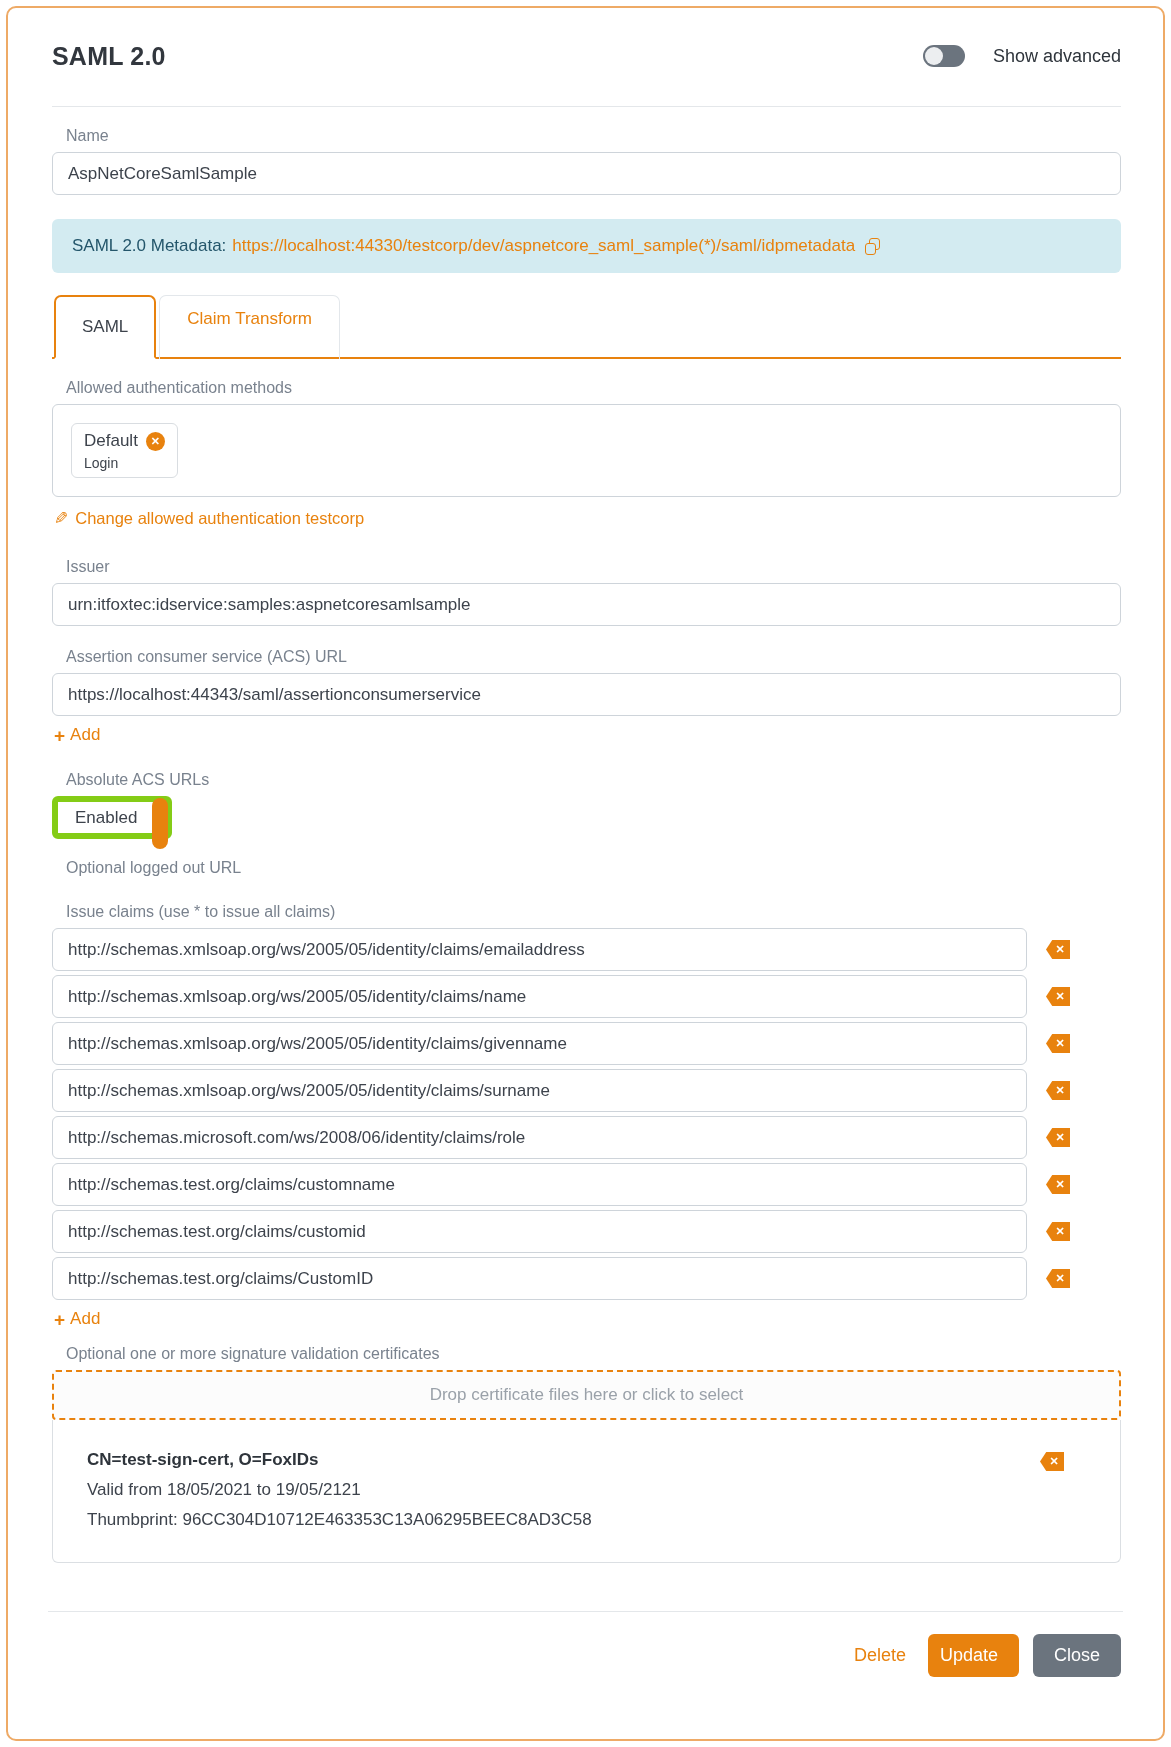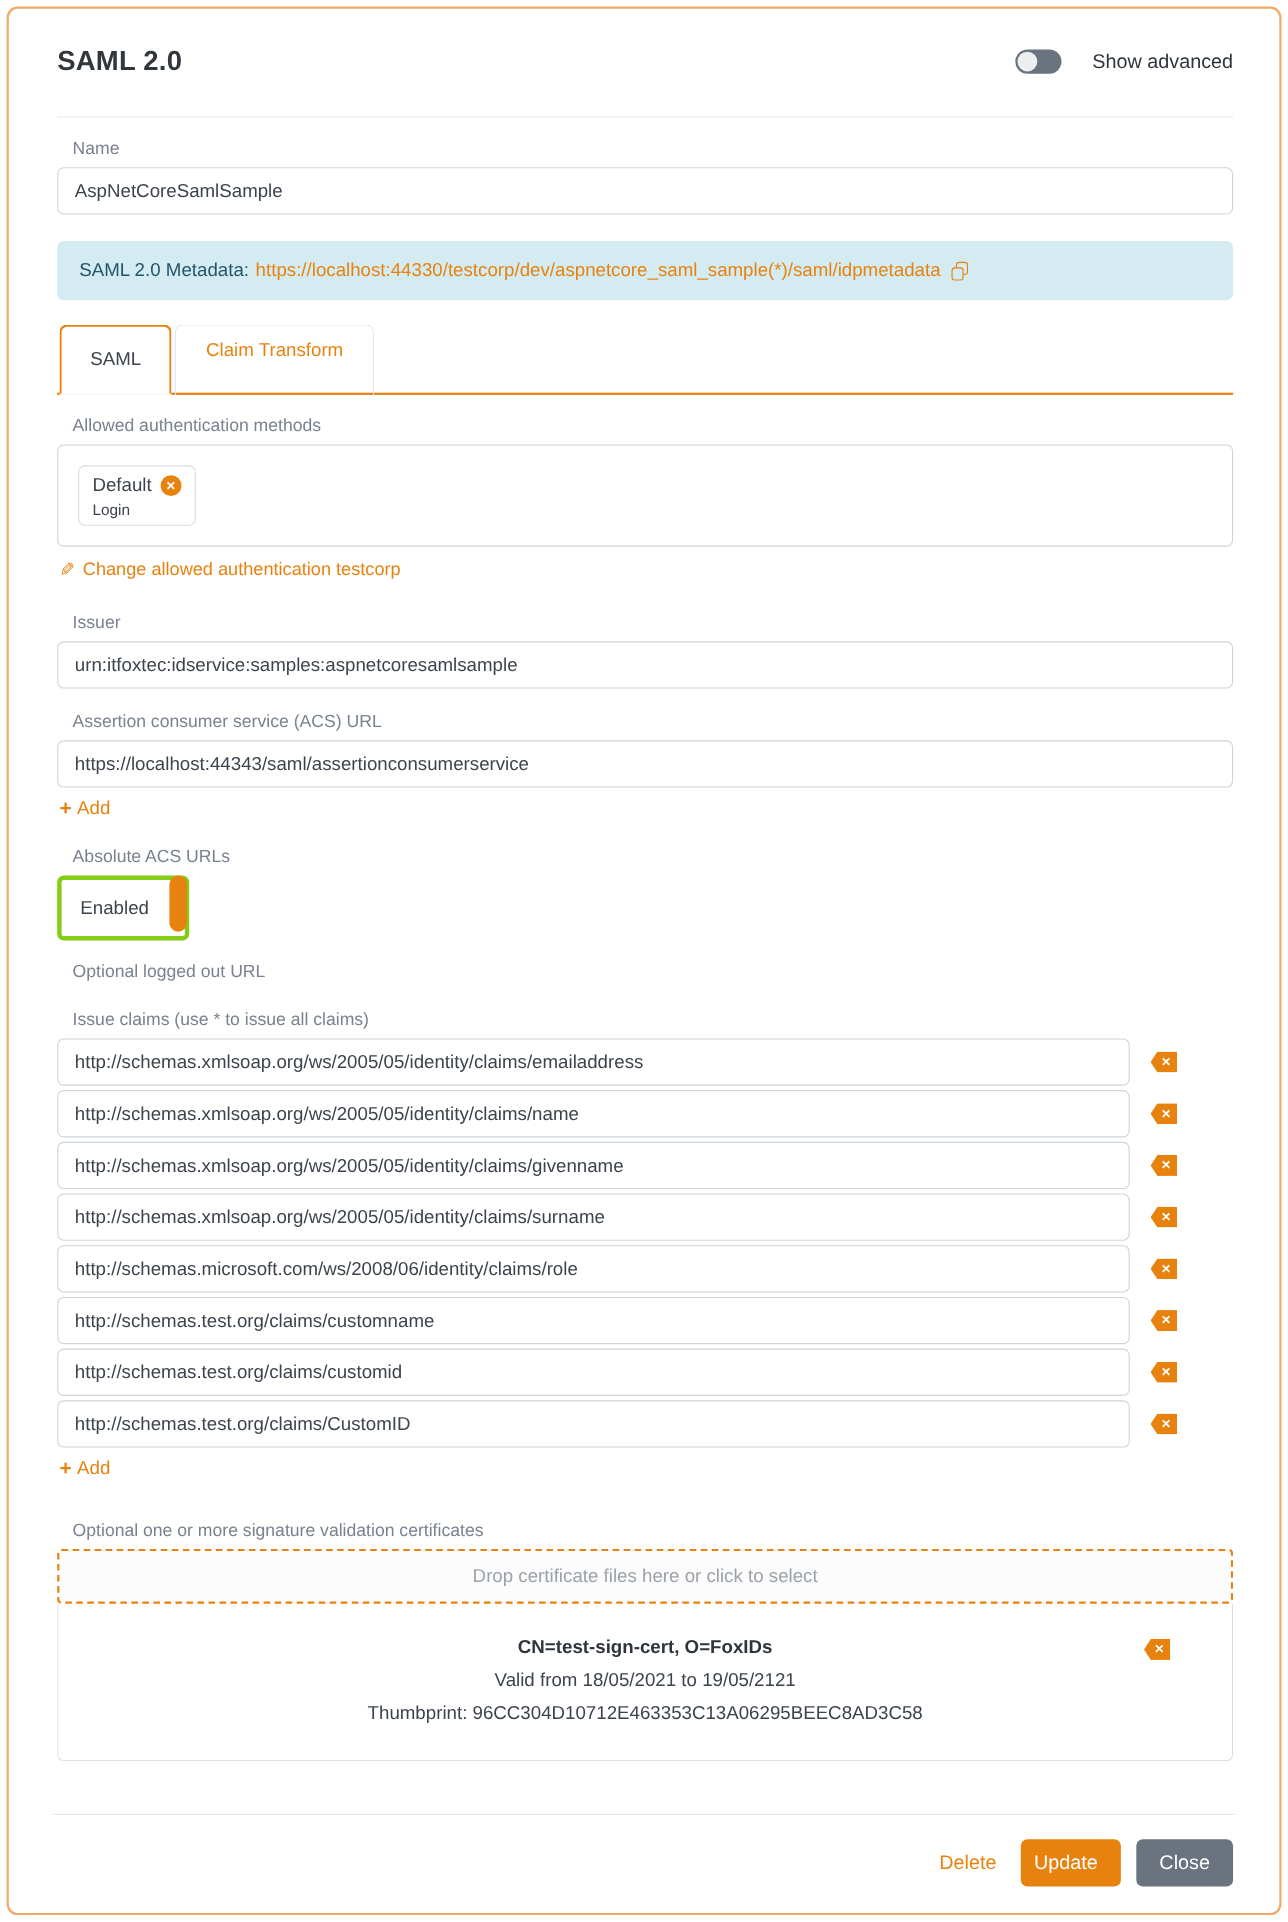--- a/index.html
+++ b/index.html
@@ -55,39 +55,39 @@
 
   .link-row { margin-top: 12px; margin-left: 2px; display: flex; align-items: center; gap: 7px;
     color: #e8820e; font-size: 16.5px; cursor: pointer; width: fit-content; }
   .pencil-icon { font-size: 17px; line-height: 1; transform: scaleX(-1); display: inline-block; }
 
   .add-row { margin-top: 9px; margin-left: 2px; display: flex; align-items: center; gap: 5px;
     color: #e8820e; font-size: 17px; cursor: pointer; width: fit-content; }
   .plus-icon { font-weight: bold; font-size: 19px; line-height: 1; }
 
   
-  .switch-box { position: relative; width: 120px; height: 59px; border: 4px solid #84cc16; border-radius: 6px;
+  .switch-box { position: relative; width: 120px; height: 43px; border: 6px solid #84cc16; border-radius: 6px;
     display: flex; align-items: center; padding-left: 17px; font-size: 17px; color: #3d434c; cursor: pointer; }
   .switch-bar { position: absolute; right: -2px; top: -4px; width: 16px; height: 51px;
     background: #e8820e; border-radius: 8px; }
 
   
   .claim-row { display: flex; align-items: center; margin-top: 4px; }
   .claim-row:first-of-type { margin-top: 0; }
   .claim-row .tinput { width: 975px; }
   .del-icon { width: 24px; height: 19px; margin-left: 19px; background: #e8820e; cursor: pointer;
     clip-path: polygon(26% 0, 100% 0, 100% 100%, 26% 100%, 0 50%);
     color: #fff; font-size: 11px; font-weight: bold;
     display: inline-flex; align-items: center; justify-content: center; padding-left: 4px; flex: none; }
 
   
   .dropzone { border: 2px dashed #e8820e; border-radius: 4px; background: #fcfcfc; height: 50px;
     display: flex; align-items: center; justify-content: center; font-size: 17px; color: #9aa1a9; cursor: pointer; }
   .certbox { border: 1px solid #dbdfe3; border-radius: 0 0 6px 6px; border-top: none; padding: 30px 34px 26px 34px;
-    position: relative; min-height: 143px; text-align: center; }
+    position: relative; min-height: 143px; }
   .cert-subject { font-size: 17px; font-weight: bold; color: #2e343b; }
   .cert-line { font-size: 17px; color: #3d434c; margin-top: 10px; }
   .certbox .del-icon { position: absolute; right: 56px; top: 32px; margin-left: 0; }
 
   
   .footer-divider { border: none; border-top: 1px solid #e4e7ea; margin: 48px -2px 0 -4px; }
   .footer { margin-top: 22px; display: flex; justify-content: flex-end; align-items: center; gap: 18px; }
   .btn { border: none; border-radius: 6px; font-size: 18px; padding: 11px 21px; cursor: pointer;
     font-family: "Liberation Sans", sans-serif; }
   .btn-link { background: none; color: #e8820e; padding: 11px 4px; }
@@ -208,21 +208,21 @@
       <input class="tinput" value="http://schemas.test.org/claims/CustomID" style="">
       <span class="del-icon">✕</span>
     </div>
 
     <div class="add-row">
       <span class="plus-icon">+</span>
       <span>Add</span>
     </div>
   </div>
 
-  <div class="field" style="margin-top: 38px;">
+  <div class="field" style="margin-top: 16px;">
     <label class="lbl">Optional one or more signature validation certificates</label>
     <div class="dropzone">
       <span>Drop certificate files here or click to select</span>
     </div>
     <div class="certbox">
       <div class="cert-subject">CN=test-sign-cert, O=FoxIDs</div>
       <div class="cert-line">Valid from 18/05/2021 to 19/05/2121</div>
       <div class="cert-line">Thumbprint: 96CC304D10712E463353C13A06295BEEC8AD3C58</div>
       <span class="del-icon">✕</span>
     </div>

